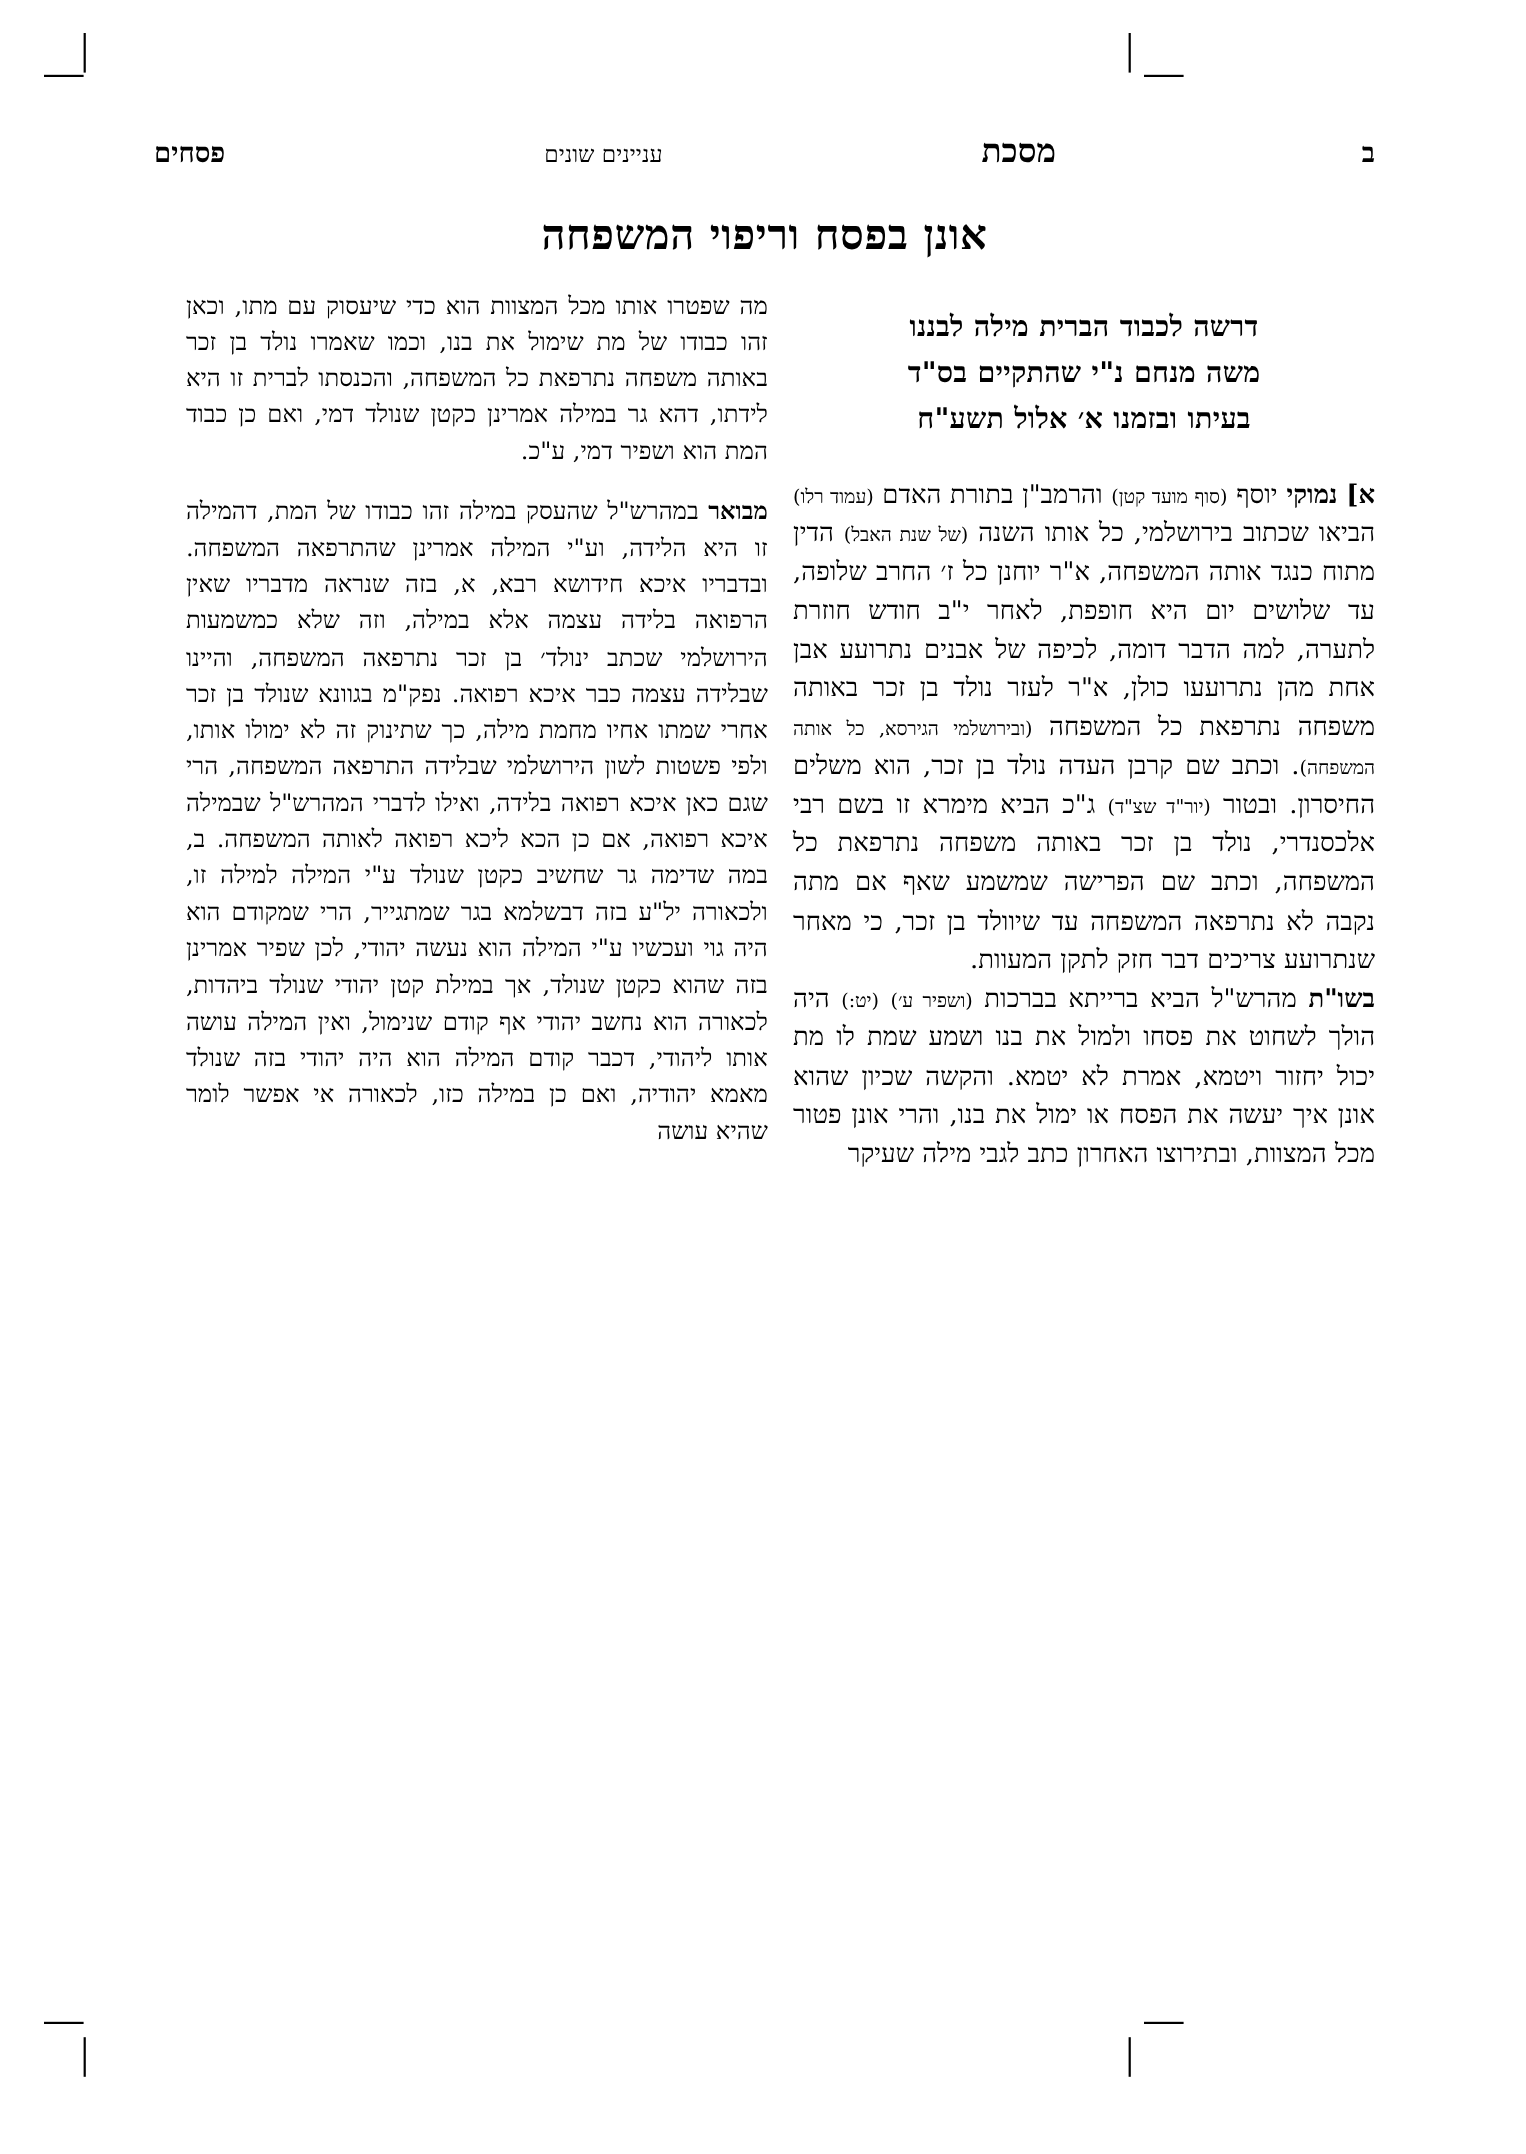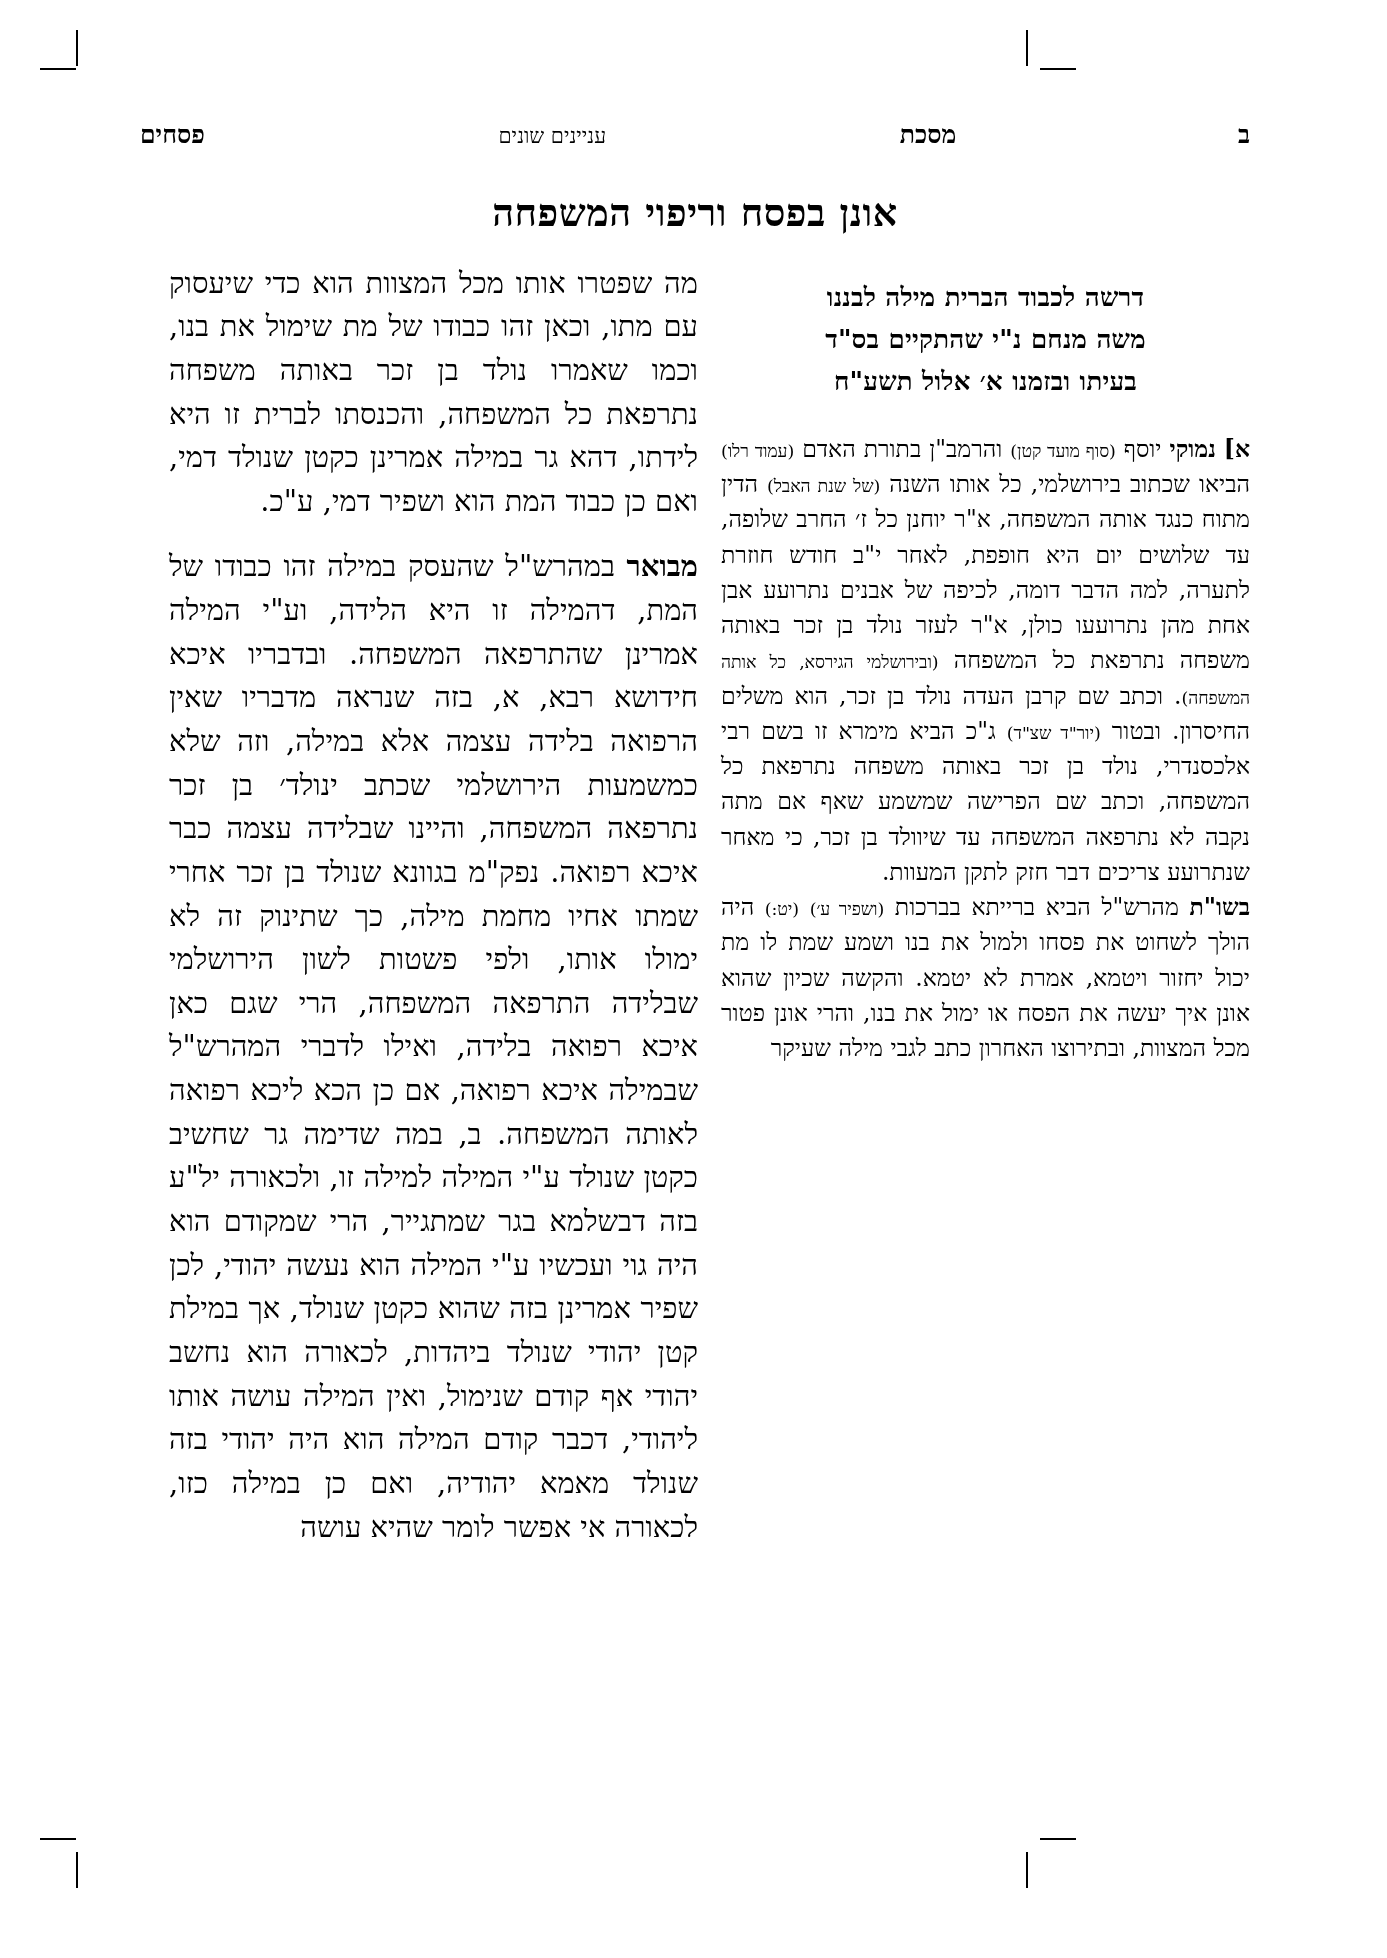--- a/index.html
+++ b/index.html
@@ -44,21 +44,21 @@
   }
   .runhead .folio{
     font-weight:bold;
     font-size:25px;
     letter-spacing:0;
     min-width:40px;
     text-align:right;
   }
   .runhead .masechet{
     font-weight:bold;
-    font-size:25px;
+    font-size:30px;
     margin-right:-40px;
   }
   .runhead .subject{
     font-size:21px;
     font-weight:normal;
   }
   .runhead .tractate{
     font-weight:bold;
     font-size:25px;
   }
@@ -115,21 +115,21 @@
     direction:rtl;
   }
 
   .lead{font-weight:bold;}
   .cite{
     font-size:17.5px;
     letter-spacing:-0.1px;
   }
 
   
-  .col.left p.body{font-size:29px;line-height:1.505;}
+  .col.left p.body{font-size:22px;line-height:1.505;}
   .col.left .para-gap{height:22px;}
 </style>
 </head>
 <body>
 
 <div class="page">
 
   <div class="crop v" style="left:76px;top:30px;"></div>
   <div class="crop h" style="left:40px;top:68px;"></div>
   <div class="crop v" style="left:1026px;top:30px;"></div>

